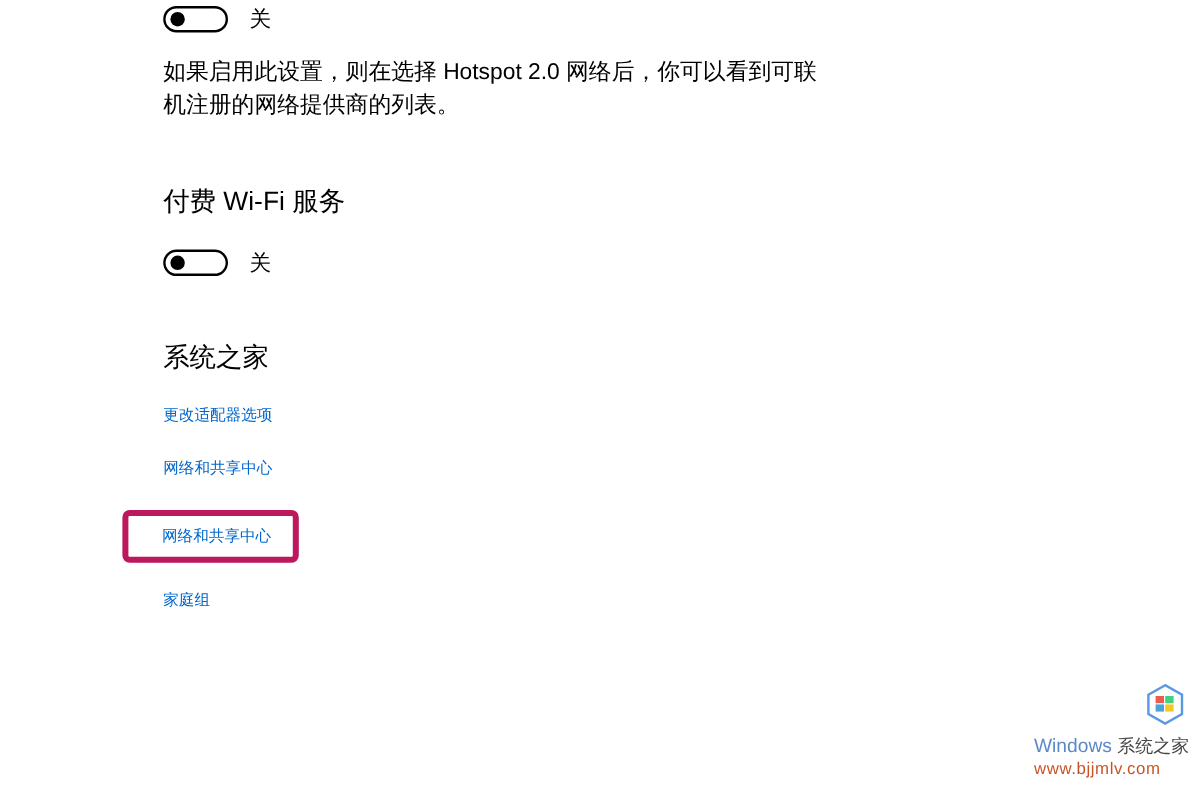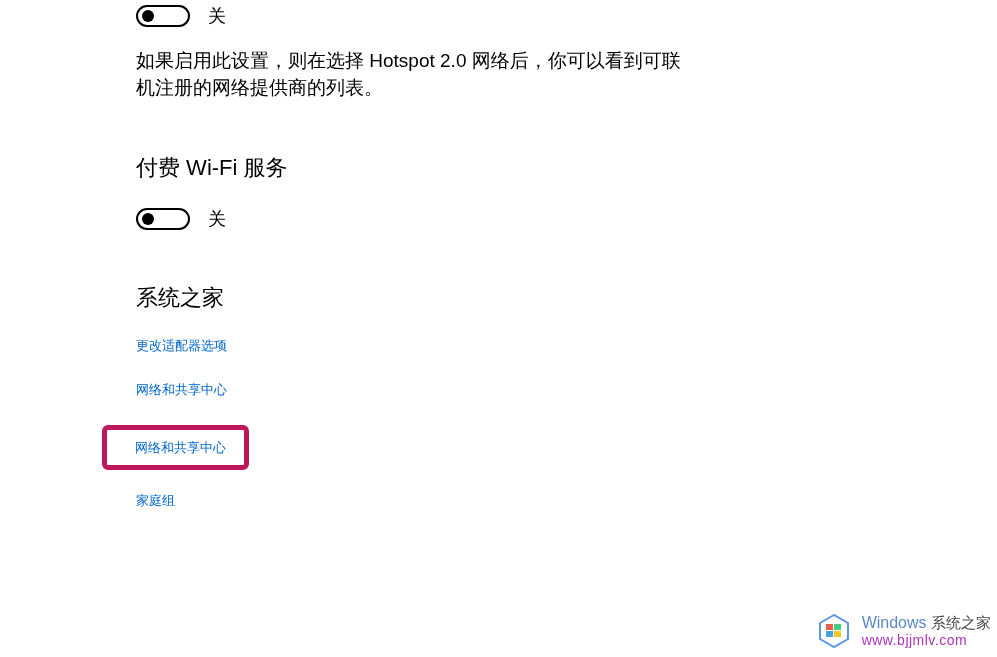--- a/index.html
+++ b/index.html
@@ -86,20 +86,21 @@
       align-items: flex-start;
     }
     .watermark {
       position: absolute;
       right: 6px;
       bottom: 8px;
       display: flex;
       align-items: flex-end;
       gap: 8px;
       opacity: 0.9;
+      flex-direction: column;
     }
     .watermark-icon {
       width: 40px;
       height: 36px;
       position: relative;
     }
     .watermark-text {
       display: flex;
       flex-direction: column;
       line-height: 1.2;
@@ -110,21 +111,21 @@
     }
     .watermark-title .light {
       font-weight: 300;
     }
     .watermark-title .cn {
       color: #333;
       font-size: 15px;
     }
     .watermark-url {
       font-size: 14px;
-      color: #a21caf;
+      color: #c2410c;
       letter-spacing: 0.5px;
     }
   </style>
 </head>
 <body>
 
 <div class="content">
   <div class="toggle-row">
     <div class="toggle">
       <div class="toggle-knob"></div>

